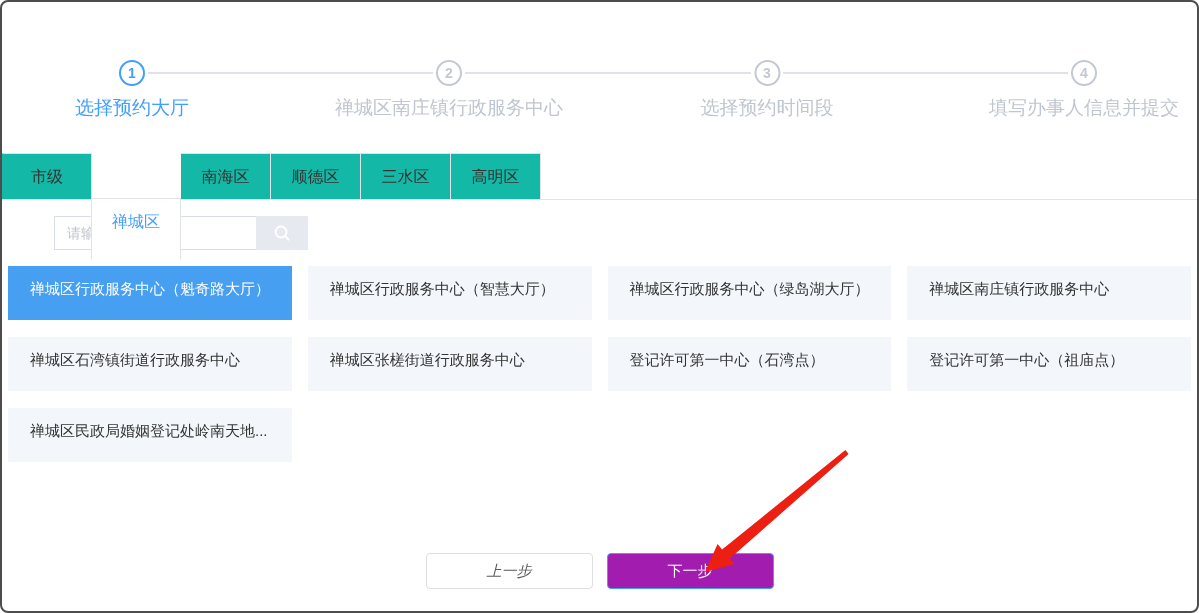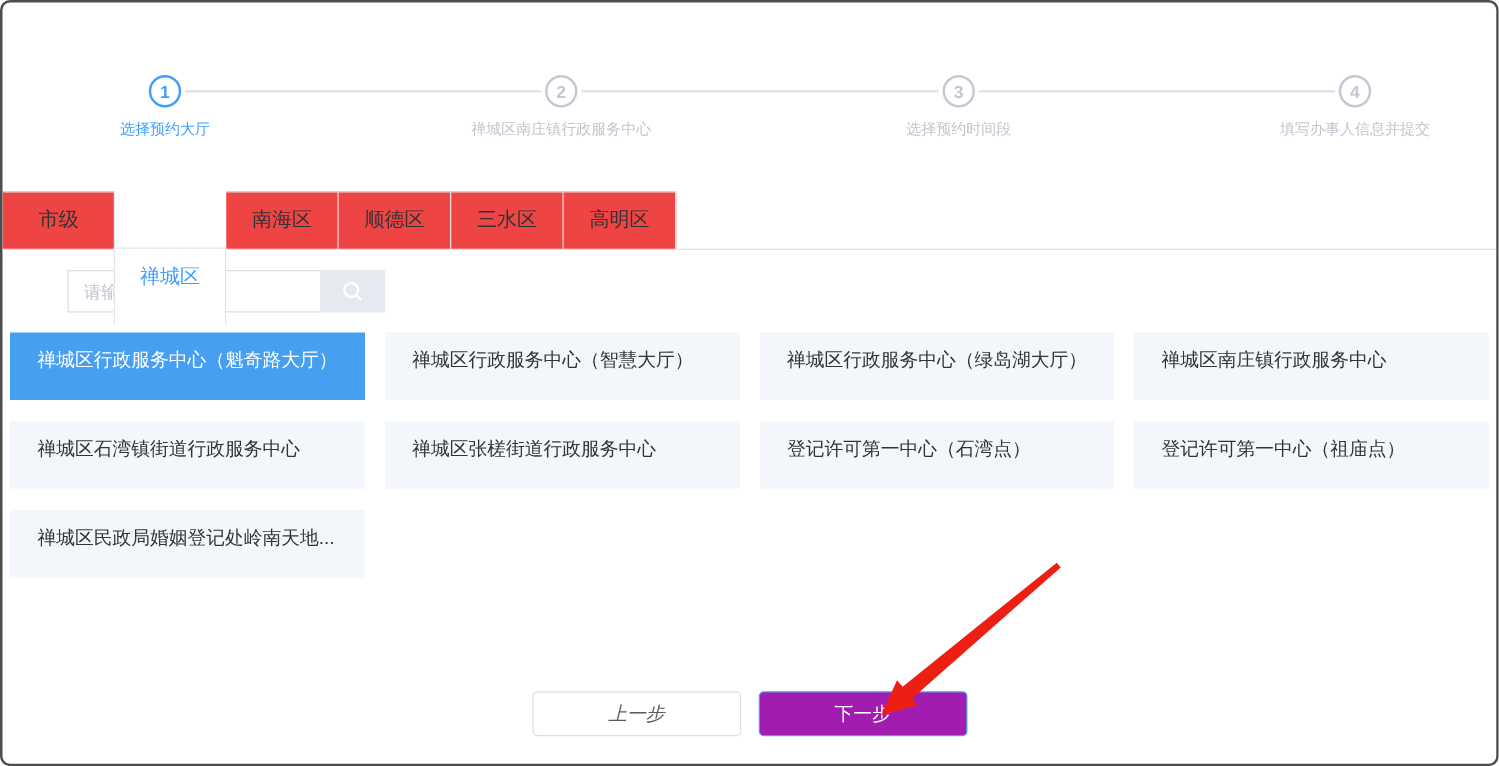--- a/index.html
+++ b/index.html
@@ -26,30 +26,30 @@
     white-space: nowrap;
   }
   .step-1 { left: 130px; } .step-2 { left: 447px; }
   .step-3 { left: 765px; } .step-4 { left: 1082px; }
   .step-circle {
     width: 26px; height: 26px; border-radius: 50%;
     border: 2px solid #c3c8d2; background: #fff;
     color: #c3c8d2; font-size: 14px; line-height: 22px;
     text-align: center; font-weight: bold;
   }
-  .step-label { margin-top: 9px; font-size: 12px; color: #c0c6cf; }
+  .step-label { margin-top: 9px; font-size: 19px; color: #c0c6cf; }
   .step.active .step-circle { border-color: #409eff; color: #409eff; }
   .step.active .step-label { color: #409eff; }
 
   
   .tabbar { position: relative; height: 47px; border-bottom: 1px solid #e0e4ea; }
   .tabgroup { display: flex; align-items: flex-start; height: 62px; }
   .tab {
     width: 90px; height: 46px; line-height: 45px; text-align: center;
-    background: #ef4444; border-top: 1px solid #e0e4ea; border-right: 1px solid #e0e4ea;
+    background: #14b8a6; border-top: 1px solid #e0e4ea; border-right: 1px solid #e0e4ea;
     font-size: 16px; color: #333; cursor: pointer; position: relative;
   }
   .tab:first-child { border-left: 1px solid transparent; }
   .tab.active {
     height: 61px; color: #409eff; z-index: 5;
     border-left: 1px solid #e0e4ea; margin-left: -1px; background: #fff; margin-top: 45px;
   }
 
   
   .search-row { display: flex; margin: 16px 8px 0; padding-left: 44px; }

